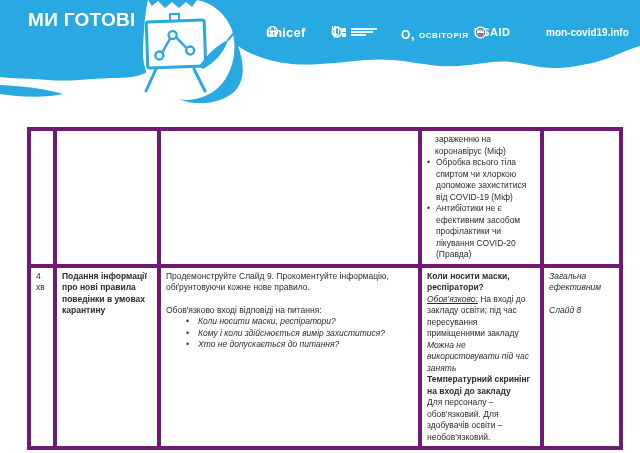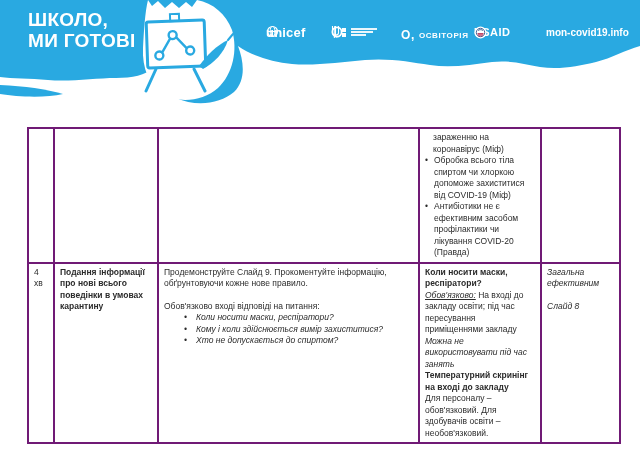--- a/index.html
+++ b/index.html
@@ -19,21 +19,21 @@
   .mon-divider{width:1px;height:12px;background:#fff;opacity:.8;margin:0 3px;}
   .mon-sq{display:flex;flex-direction:column;gap:1px;margin-left:1px;}
   .mon-sq i{display:block;width:4px;height:4px;background:#fff;}
   .logo-osvitoria{left:401px;top:28px;font-size:8px;font-weight:bold;letter-spacing:.6px;}
   .osv-o{font-size:12px;font-weight:bold;margin-right:1px;}
   .logo-usaid{left:474px;top:26px;font-size:11px;font-weight:bold;letter-spacing:.4px;}
   .logo-site{left:546px;top:27px;font-size:10px;font-weight:bold;}
   
   table.plan{position:absolute;left:27px;top:127px;width:592px;border-collapse:collapse;
              table-layout:fixed;font-size:8.5px;line-height:11.5px;color:#2b2b2b;}
-  table.plan td{border:2px solid #701a75;vertical-align:top;padding:3px 5px;overflow:hidden;}
+  table.plan td{border:4px solid #701a75;vertical-align:top;padding:3px 5px;overflow:hidden;}
   tr.r1{height:120px;} tr.r2{height:162px;}
   .bold{font-weight:bold;}
   .ital{font-style:italic;}
   .ul{text-decoration:underline;}
   .gap{height:11px;}
   .li{display:flex;}
   .li .b{flex:0 0 9px;}
   .li2{display:flex;padding-left:20px;}
   .li2 .b{flex:0 0 12px;}
   .cont{padding-left:8px;}
@@ -83,21 +83,20 @@
           <circle cx="190" cy="51" r="4" stroke-width="2.4"></circle>
         </g>
         <line x1="156" y1="69" x2="146" y2="91" stroke-width="3"></line>
         <line x1="194" y1="69" x2="205" y2="91" stroke-width="3"></line>
         <path d="M199,66 C207,55 217,45 228,40 C224,53 214,63 203,69 Z" fill="#29A9E1" stroke="none"></path>
         <line x1="228" y1="40" x2="233" y2="34" stroke-width="2"></line>
       </g>
     </svg>
 
     <div class="title">
-      <div>ШКОЛО,</div>
       <div>МИ ГОТОВІ</div>
     </div>
 
     <div class="logos">
       <div class="logo logo-unicef">
         <span>unicef</span>
         <svg width="13" height="13" viewBox="0 0 13 13">
           <circle cx="6.5" cy="6.5" r="5" stroke="#fff" stroke-width="1.2" fill="none"></circle>
           <line x1="1.5" y1="6.5" x2="11.5" y2="6.5" stroke="#fff" stroke-width="1"></line>
           <ellipse cx="6.5" cy="6.5" rx="2.3" ry="5" stroke="#fff" stroke-width="1" fill="none"></ellipse>
@@ -171,37 +170,37 @@
         </div>
       </td>
       <td></td>
     </tr>
 
     <tr class="r2">
       <td>
         <span>4 хв</span>
       </td>
       <td class="bold">
-        <span>Подання інформації про нові всього поведінки в умовах карантину</span>
+        <span>Подання інформації про нові правила поведінки в умовах карантину</span>
       </td>
       <td>
         <div>Продемонструйте Слайд 9. Прокоментуйте інформацію, обґрунтовуючи кожне нове правило.</div>
         <div class="gap"></div>
         <div>Обов'язково вході відповіді на питання:</div>
         <div class="li2 liq">
           <span class="b">•</span>
           <span>Коли носити маски, респіратори?</span>
         </div>
         <div class="li2 liq">
           <span class="b">•</span>
           <span>Кому і коли здійснюється вимір захиститися?</span>
         </div>
         <div class="li2 liq">
           <span class="b">•</span>
-          <span>Хто не допускається до спиртом?</span>
+          <span>Хто не допускається до питання?</span>
         </div>
       </td>
       <td>
         <div class="bold">Коли носити маски, респіратори?</div>
         <div><span class="ital ul">Обов'язково:</span>
           <span>На вході до закладу освіти; під час пересування приміщеннями закладу</span></div>
         <div class="ital">Можна не використовувати під час занять</div>
         <div class="bold">Температурний скринінг на вході до закладу</div>
         <div>Для персоналу – обов'язковий. Для здобувачів освіти – необов'язковий.</div>
       </td>

